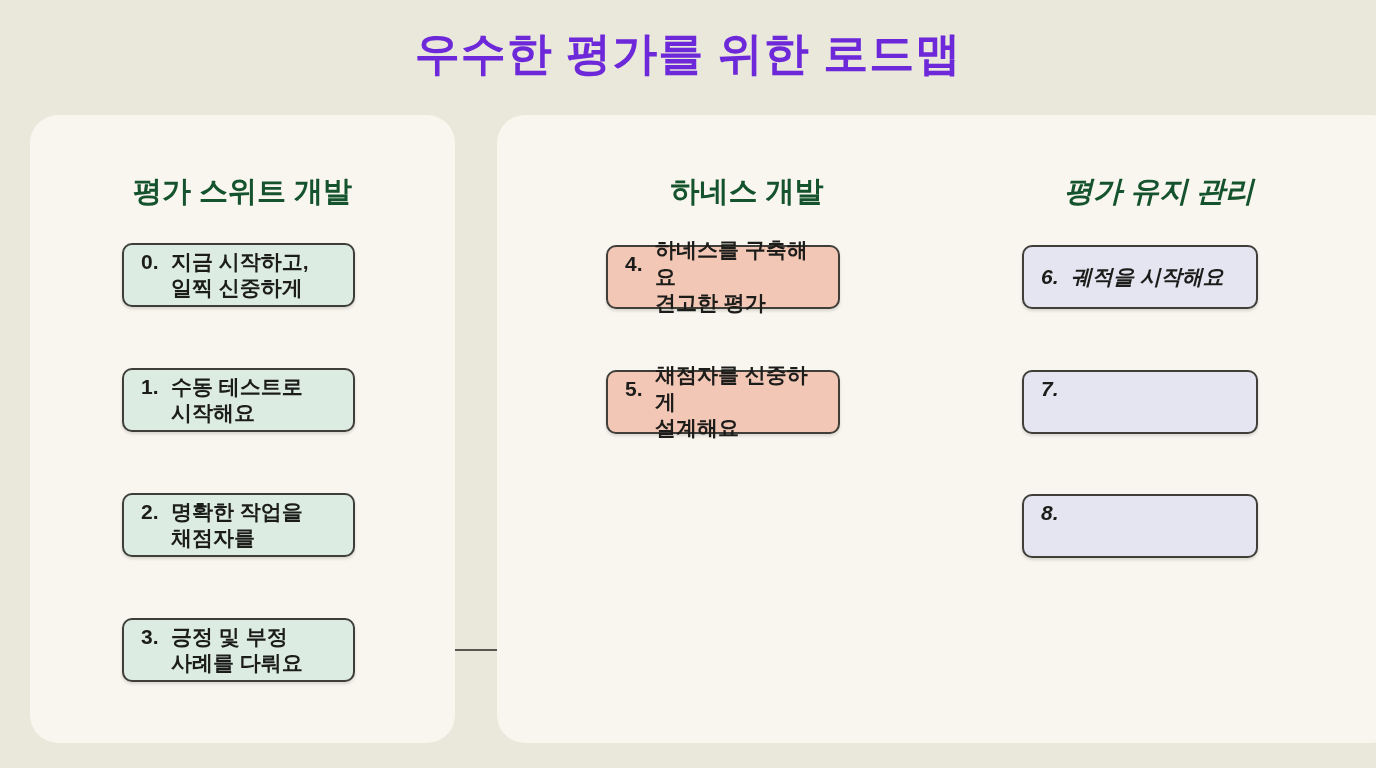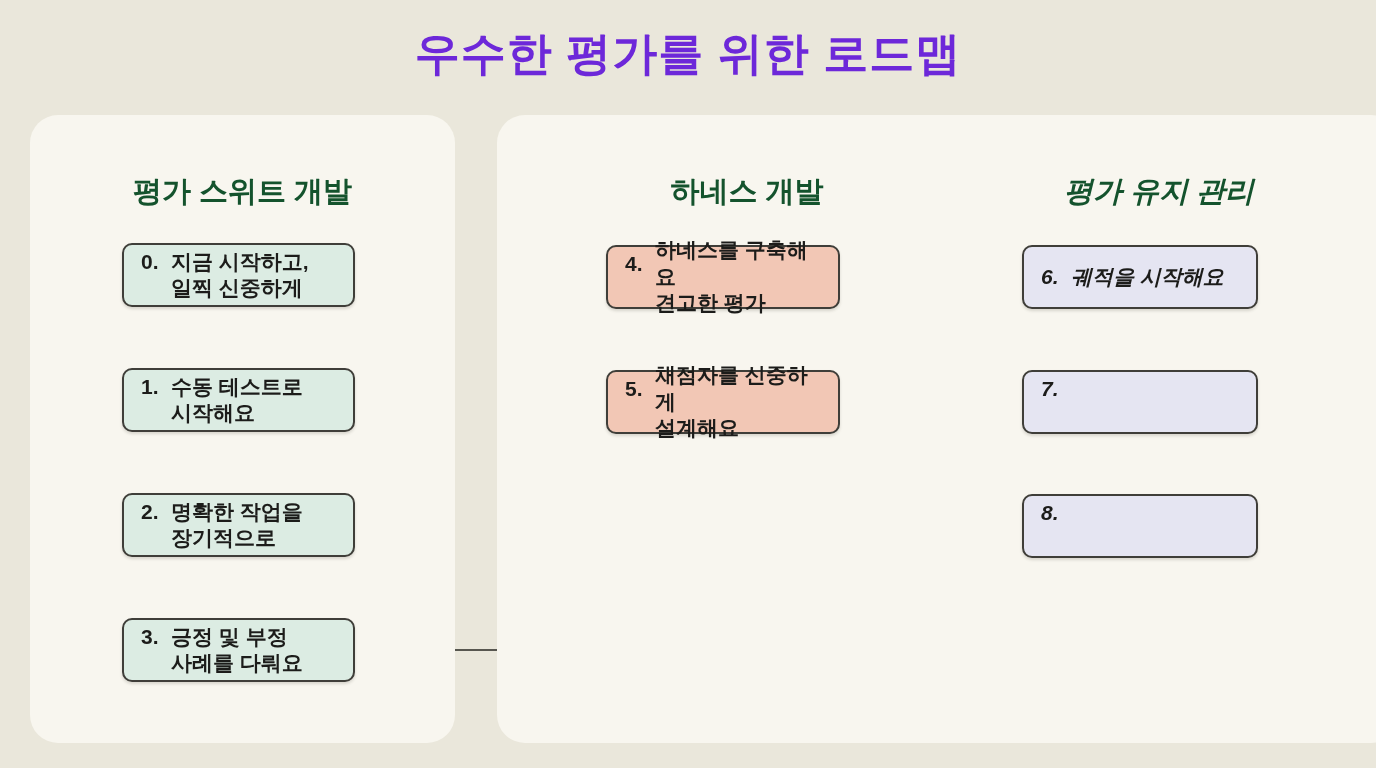--- a/index.html
+++ b/index.html
@@ -132,21 +132,21 @@
       <span class="lines">
         <span>수동 테스트로</span>
         <span>시작해요</span>
       </span>
     </div>
 
     <div class="box mint b2">
       <span class="num">2.</span>
       <span class="lines">
         <span>명확한 작업을</span>
-        <span>장기적으로</span>
+        <span>채점자를</span>
       </span>
     </div>
 
     <div class="box mint b3">
       <span class="num">3.</span>
       <span class="lines">
         <span>긍정 및 부정</span>
         <span>사례를 다뤄요</span>
       </span>
     </div>

